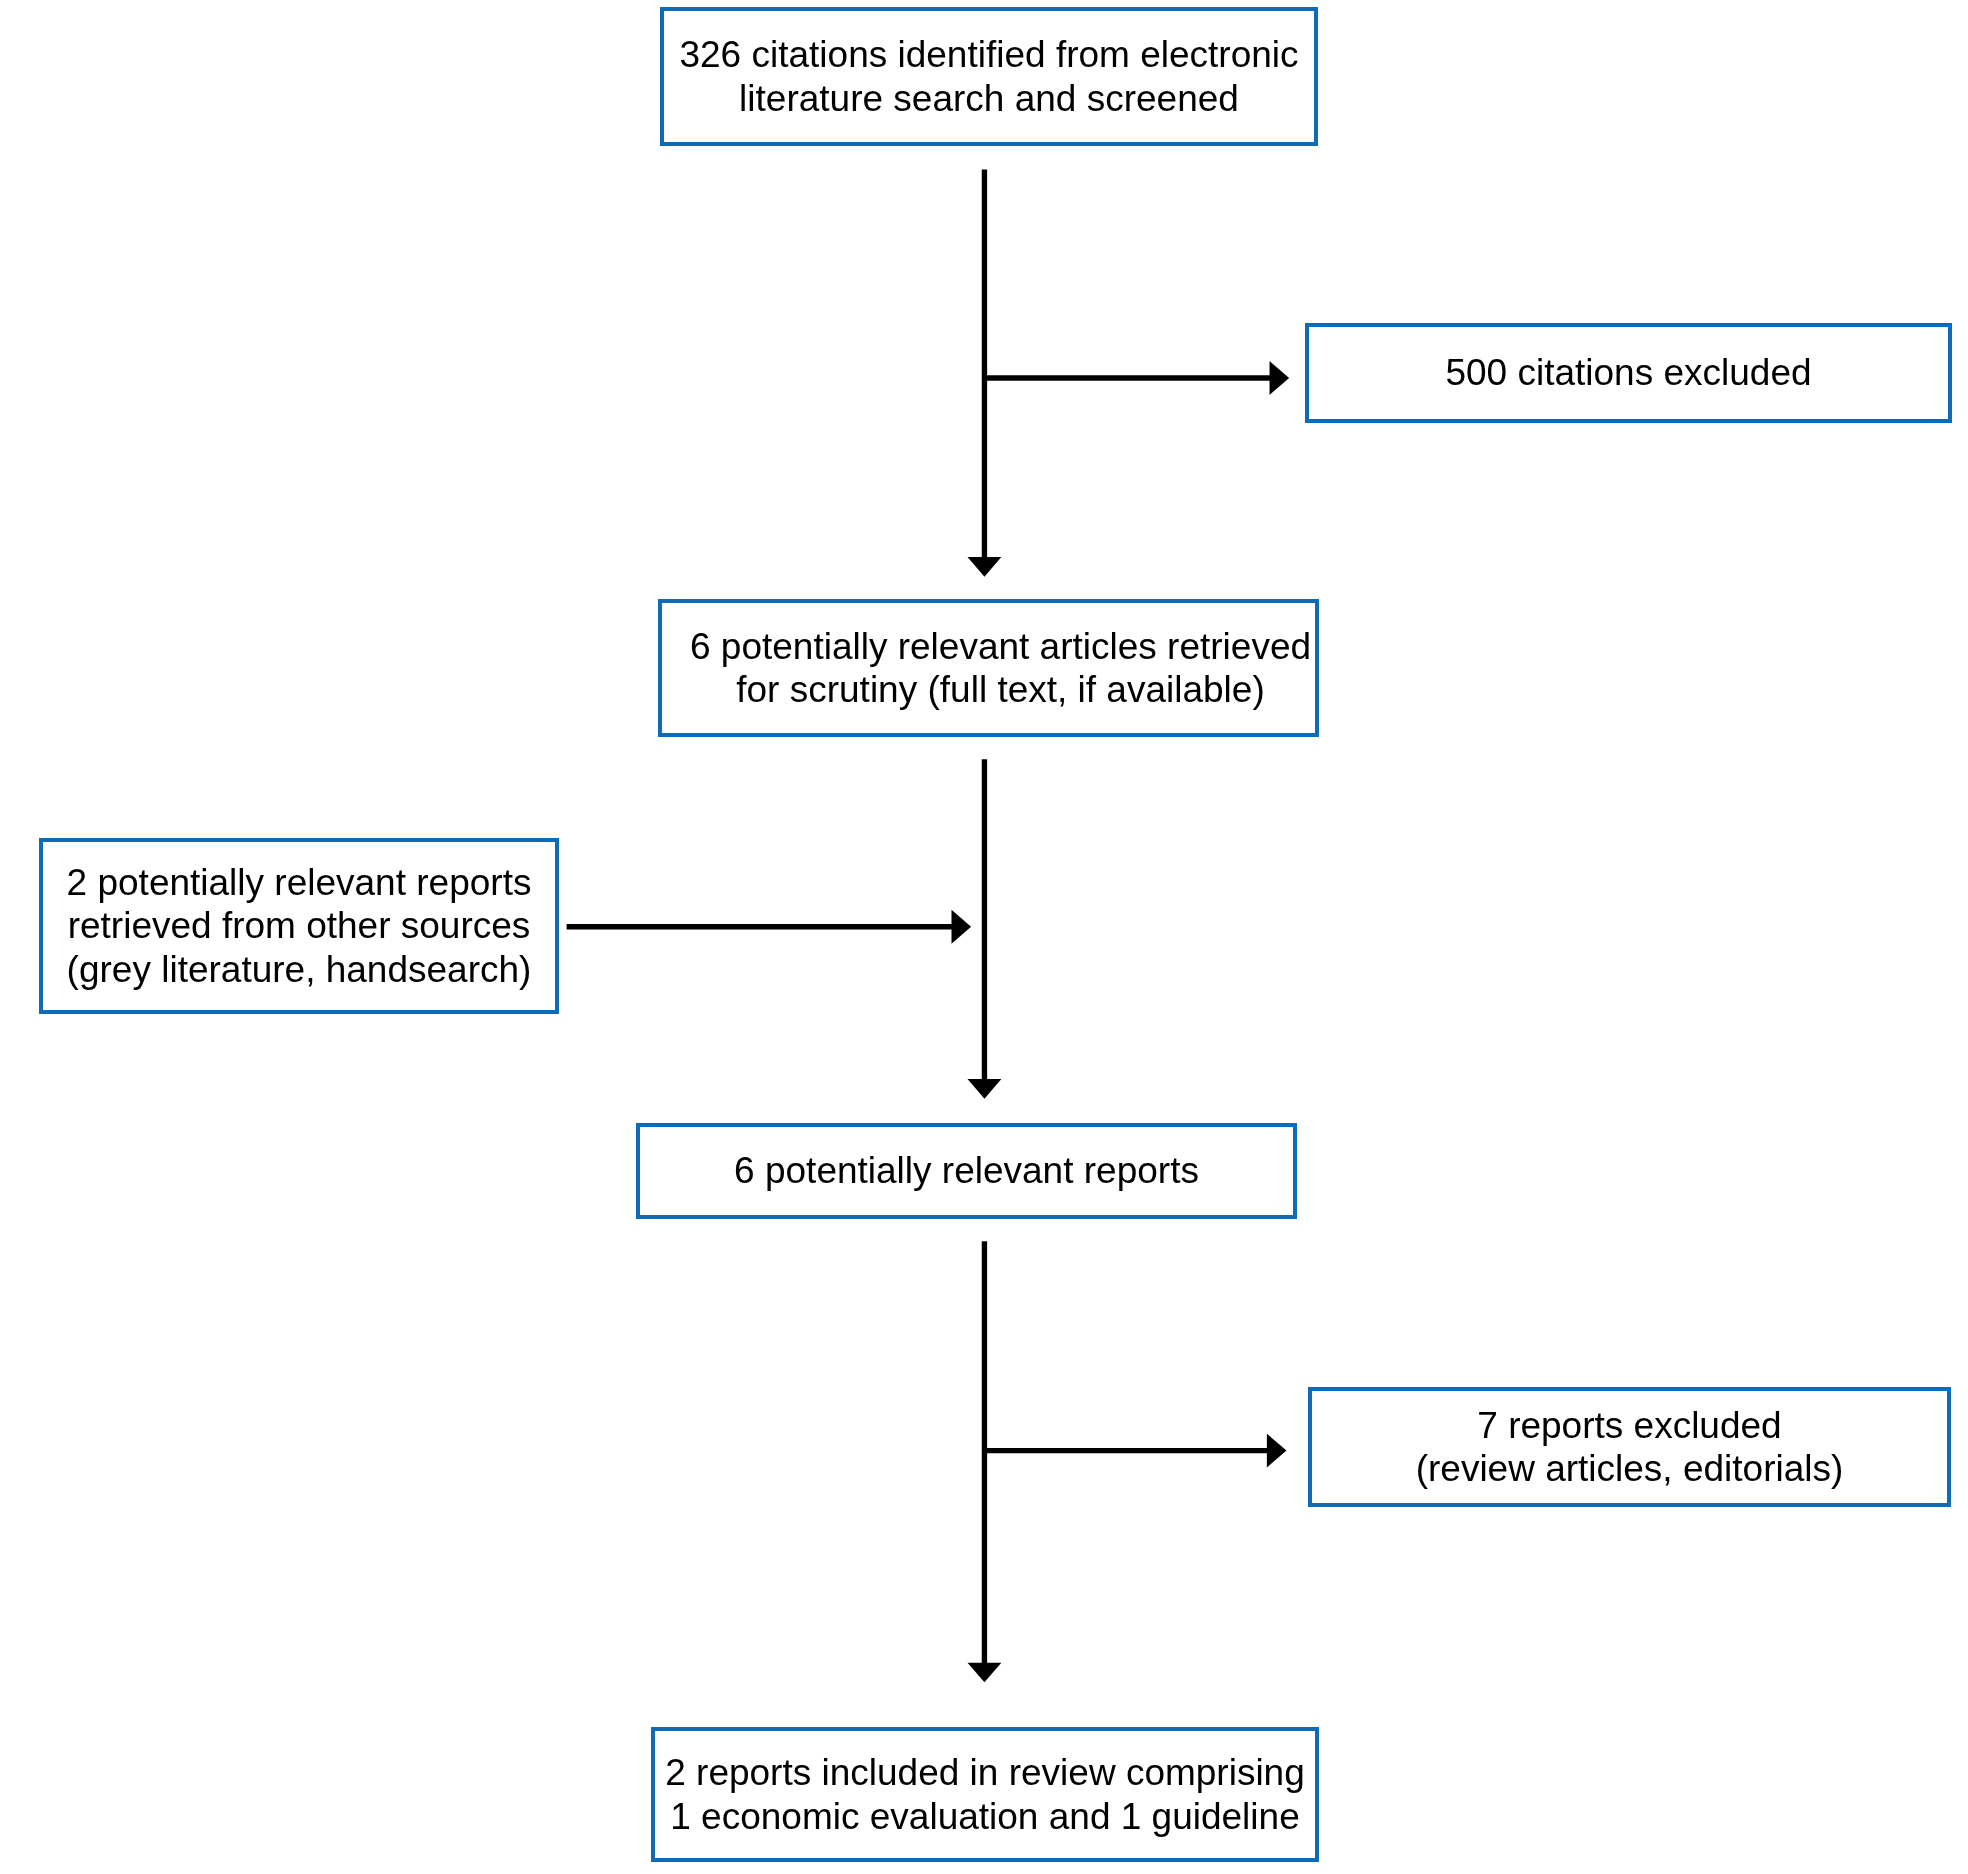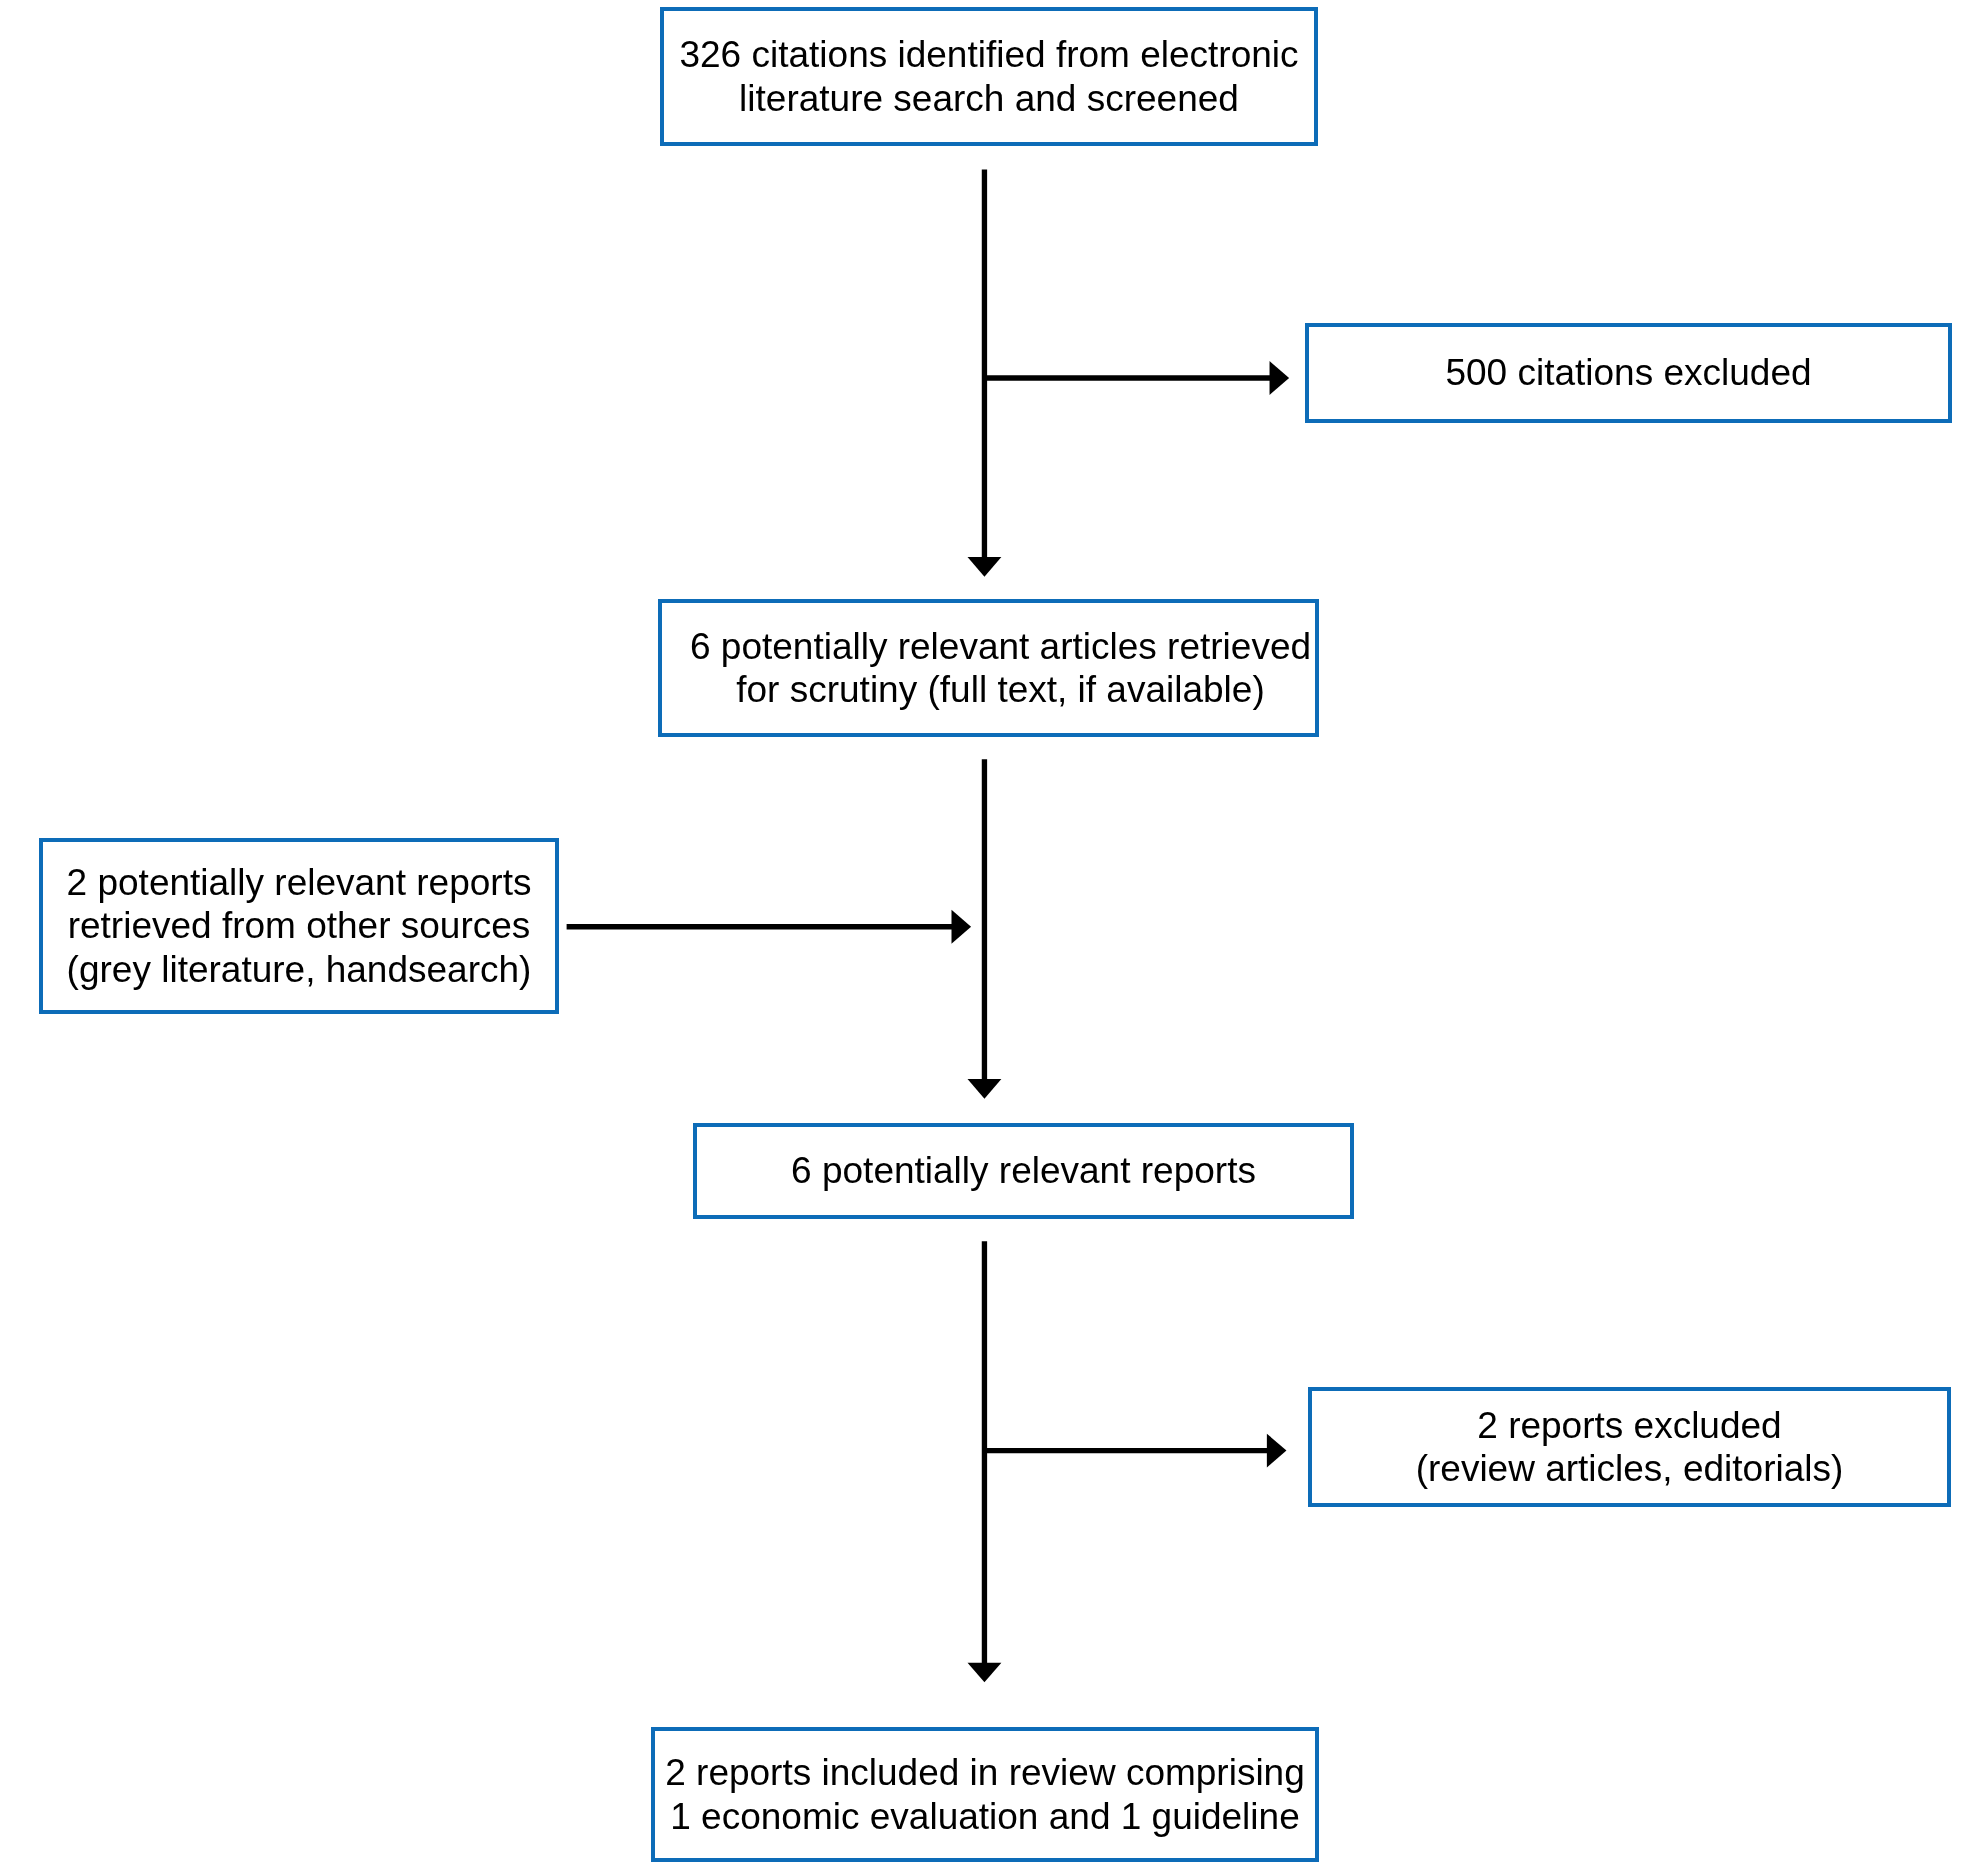--- a/index.html
+++ b/index.html
@@ -38,21 +38,21 @@
     font-size: 37px;
     line-height: 1.17;
     white-space: pre-line;
     color: var(--ink);
   }
   
   .n-screened  { left:  660px; top:    7.1px; width: 658px; height: 139px; }
   .n-cit-excl  { left: 1305px; top:  323px; width: 647px; height: 100px; }
   .n-retrieved { left:  658px; top:  599px; width: 661px; height: 138px; padding-left: 24px; }
   .n-other     { left:   39px; top:  838px; width: 520px; height: 176px; }
-  .n-reports   { left:  693px; top: 1123px; width: 661px; height: 96px; text-align: center; }
+  .n-reports   { left:  636px; top: 1123px; width: 661px; height: 96px; text-align: center; }
   .n-rep-excl  { left: 1308px; top: 1387px; width: 643px; height: 120px; }
   .n-included  { left:  651px; top: 1727px; width: 668px; height: 135px; }
 </style>
 </head>
 <body>
 
 <div class="canvas">
 
   <svg class="arrow-layer" viewBox="0 0 2209 2103" xmlns="http://www.w3.org/2000/svg">
 
@@ -89,19 +89,19 @@
 
   <div class="node n-screened">326 citations identified from electronic
 literature search and screened</div>
   <div class="node n-cit-excl">500 citations excluded</div>
   <div class="node n-retrieved">6 potentially relevant articles retrieved
 for scrutiny (full text, if available)</div>
   <div class="node n-other">2 potentially relevant reports
 retrieved from other sources
 (grey literature, handsearch)</div>
   <div class="node n-reports">6 potentially relevant reports</div>
-  <div class="node n-rep-excl">2 reports excluded
+  <div class="node n-rep-excl">7 reports excluded
 (review articles, editorials)</div>
   <div class="node n-included">2 reports included in review comprising
 1 economic evaluation and 1 guideline</div>
 
 </div>
 
 
 </body></html>

